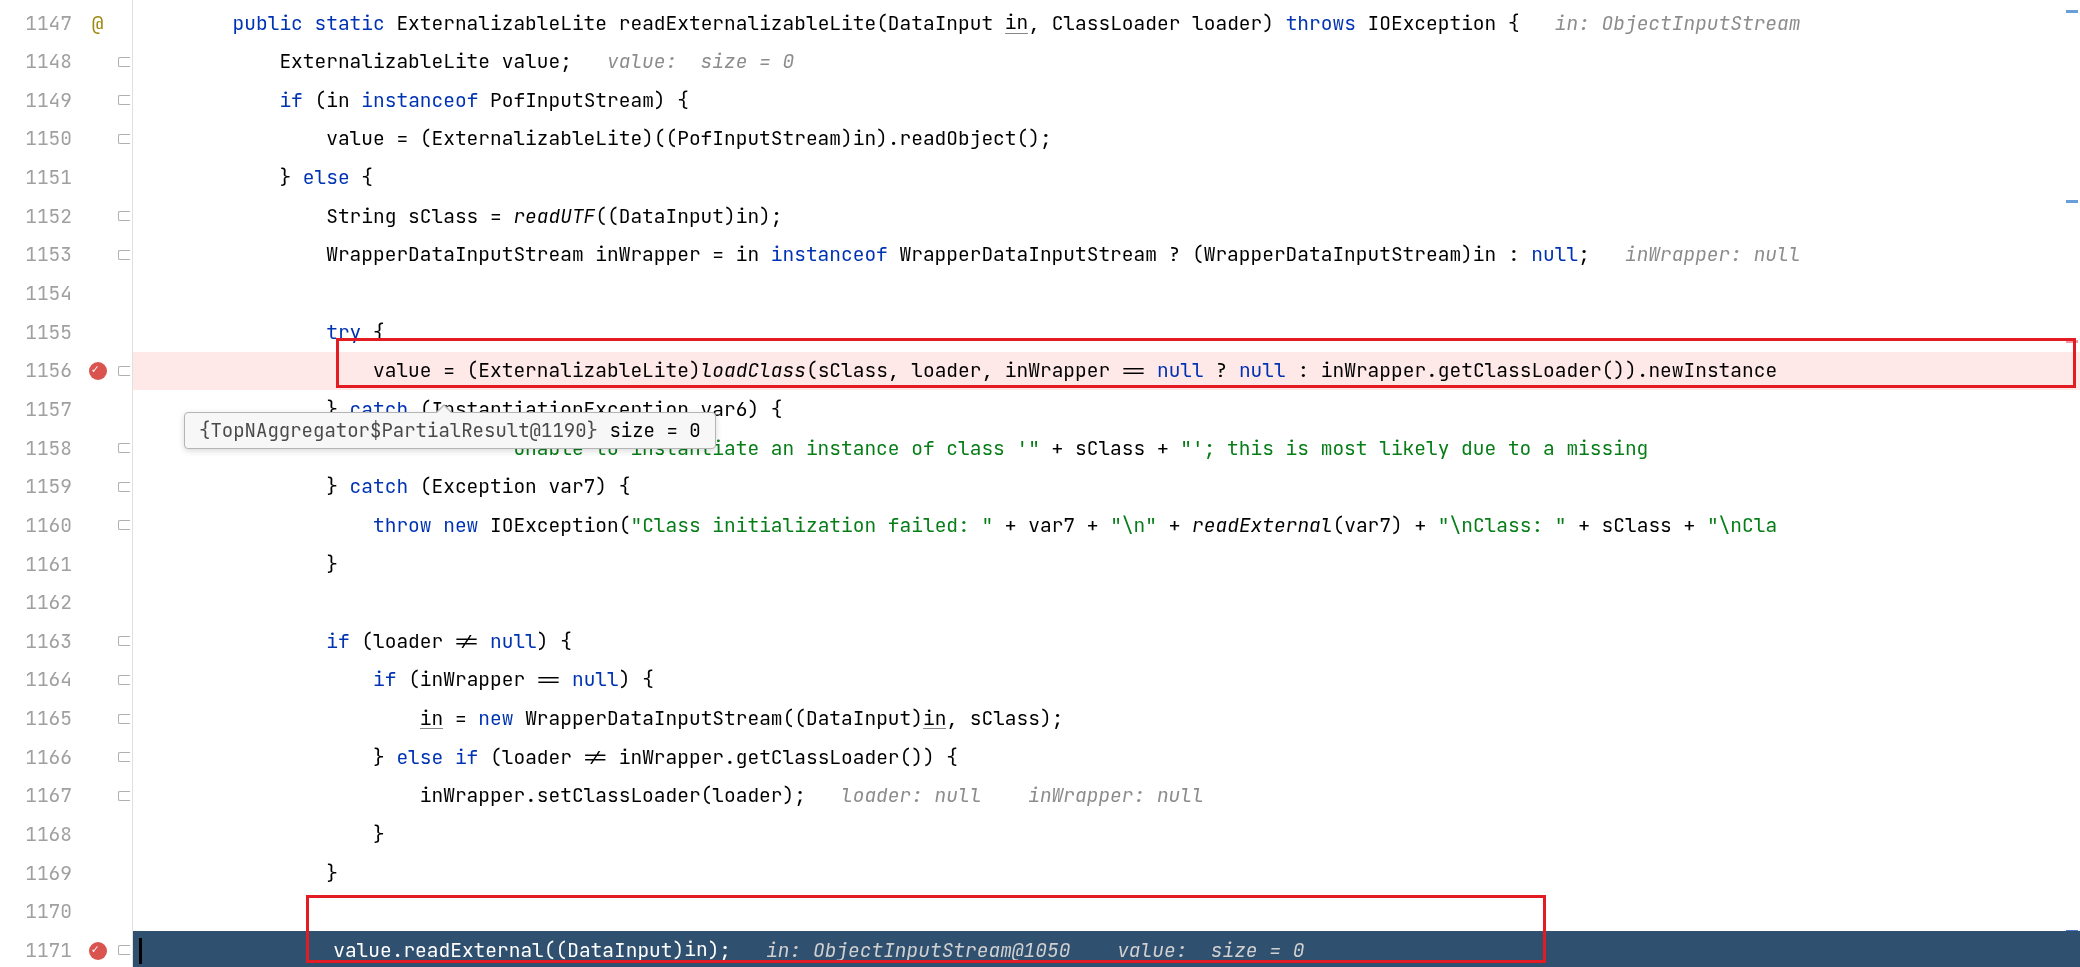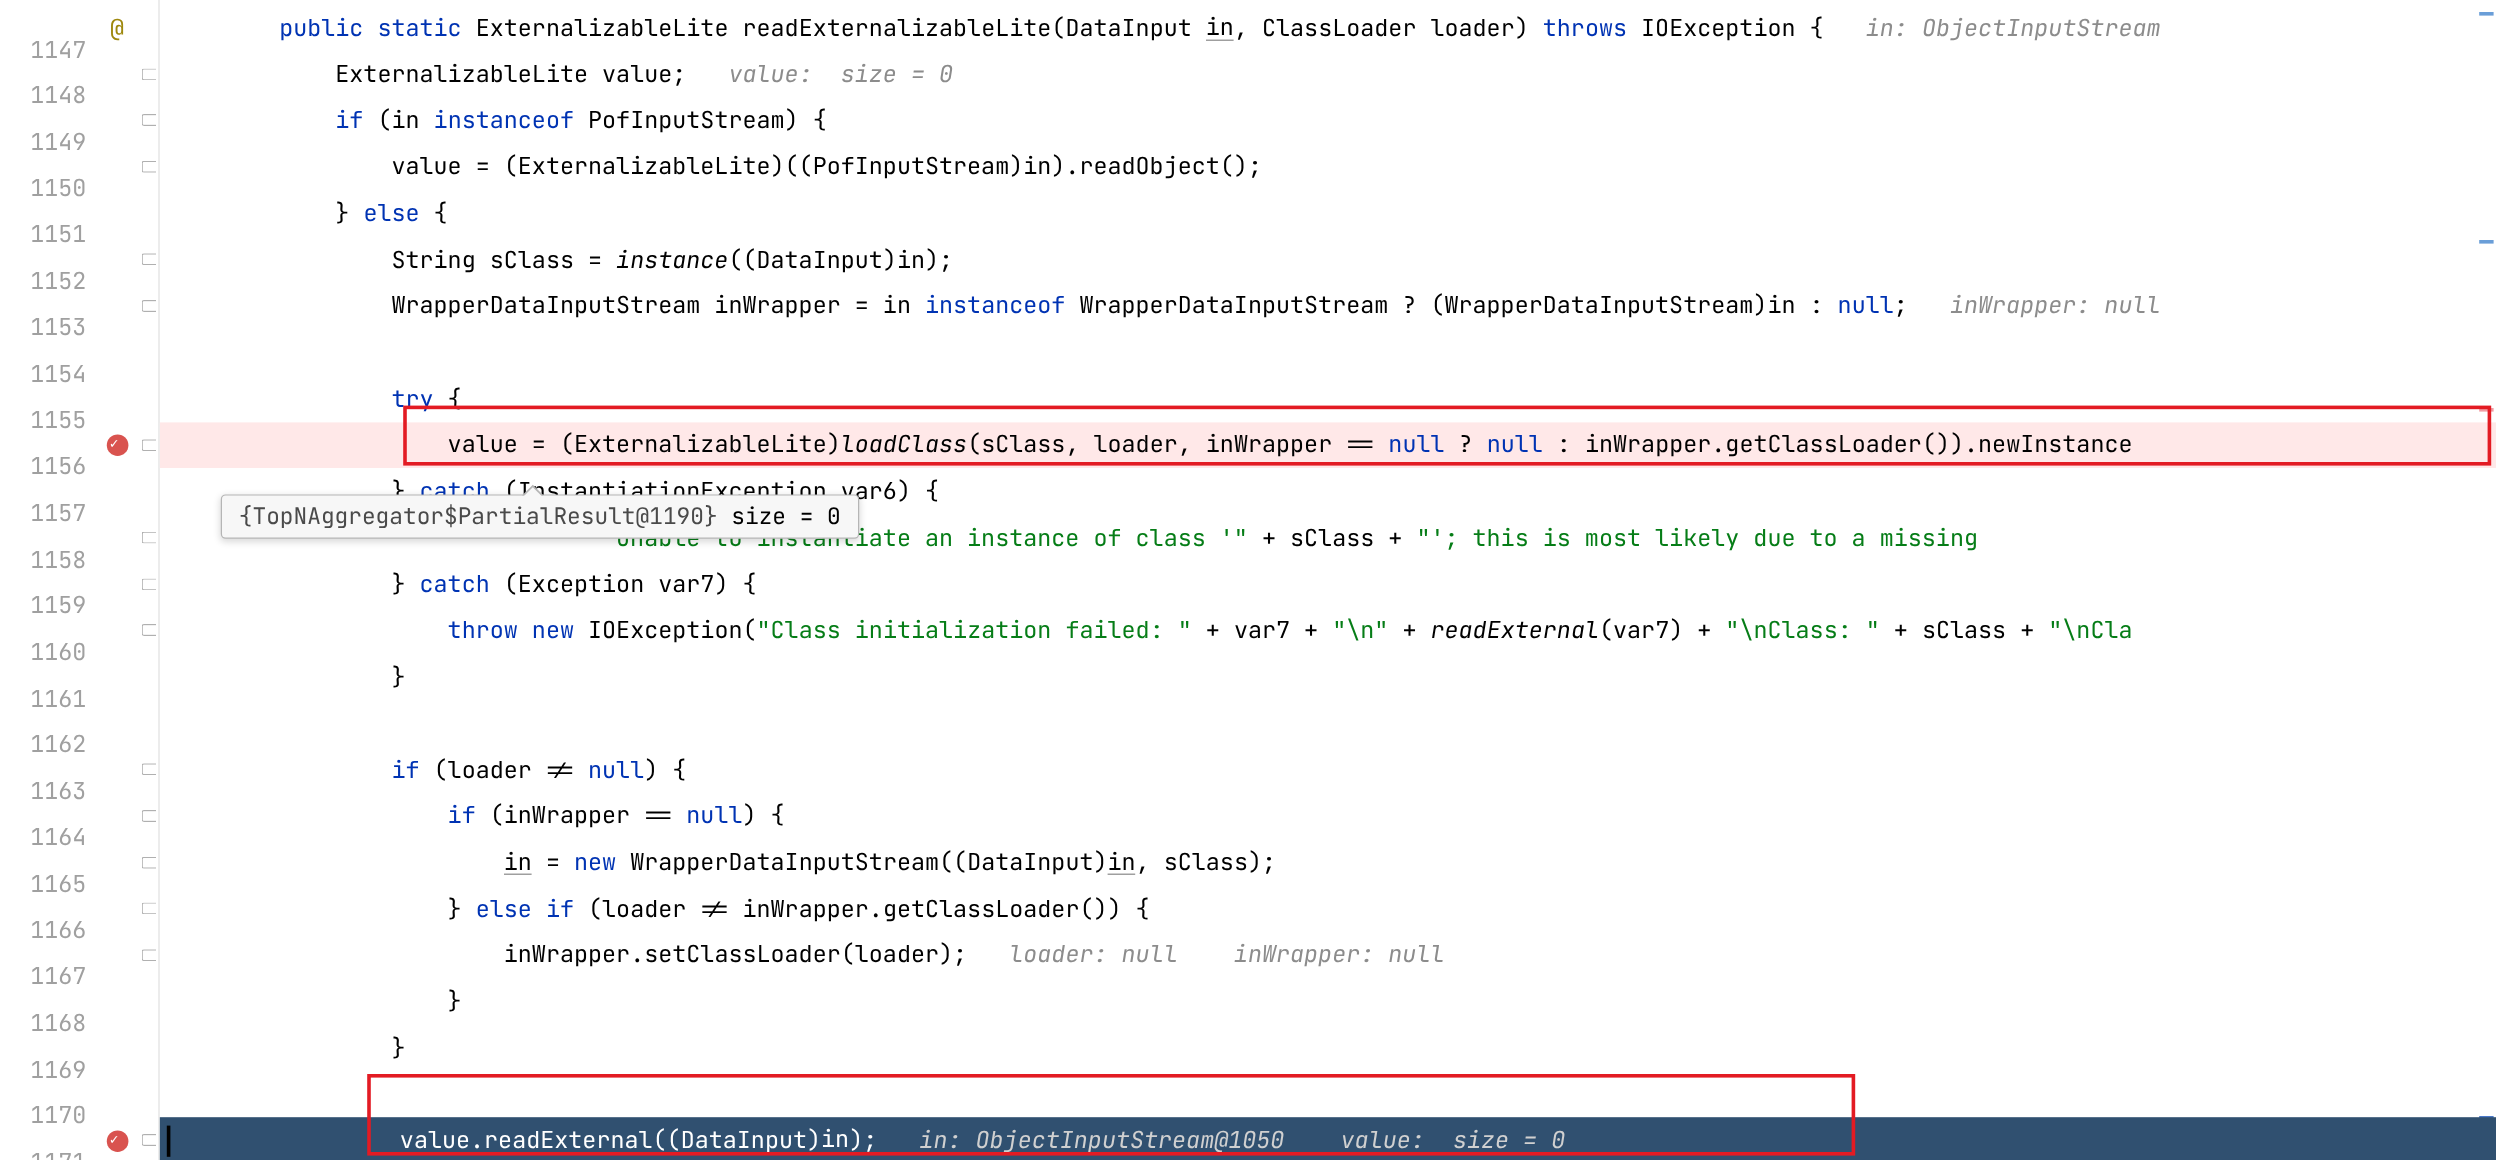--- a/index.html
+++ b/index.html
@@ -14,21 +14,21 @@
     position:relative;
     line-height:1.0;
   }
   .editor { display:flex; width:100%; height:100%; }
   .gutter {
     width:80px;
     text-align:right;
     color:#a0a0a0;
     user-select:none;
     flex-shrink:0;
-    padding-top:22px;
+    padding-top:4px;
   }
   .gutter .ln { height:38.65px; padding-right:8px; display:flex; align-items:center; justify-content:flex-end;}
   .bpcol {
     width:35px;
     flex-shrink:0;
     padding-top:4px;
   }
   .bpcol .row { height:38.65px; display:flex; align-items:center; justify-content:center;}
   .bp {
     width:18px;height:18px;border-radius:50%;
@@ -275,21 +275,21 @@
         <div class="mark mm-blue" style="top:10px"></div>
         <div class="mark mm-blue" style="top:200px"></div>
         <div class="mark mm-pink"></div>
         <div class="mark mm-blue2"></div>
      </div>
   <div class="line"><span>        </span><span class="kw">public </span><span class="kw">static </span><span>ExternalizableLite </span><span>readExternalizableLite</span><span>(DataInput </span><span class="udl">in</span><span>, ClassLoader loader) </span><span class="kw">throws </span><span>IOException {</span><span class="hint">   in: ObjectInputStream</span></div>
       <div class="line"><span>            </span><span>ExternalizableLite value;</span><span class="hint">   value:  size = 0</span></div>
       <div class="line"><span>            </span><span class="kw">if </span><span>(in </span><span class="kw">instanceof </span><span>PofInputStream) {</span></div>
       <div class="line"><span>                </span><span>value = (ExternalizableLite)((PofInputStream)in).readObject();</span></div>
       <div class="line"><span>            </span><span>} </span><span class="kw">else </span><span>{</span></div>
-      <div class="line"><span>                </span><span>String sClass = </span><span class="mcall">instance</span><span>((DataInput)in);</span></div>
+      <div class="line"><span>                </span><span>String sClass = </span><span class="mcall">readUTF</span><span>((DataInput)in);</span></div>
       <div class="line"><span>                </span><span>WrapperDataInputStream inWrapper = in </span><span class="kw">instanceof </span><span>WrapperDataInputStream ? (WrapperDataInputStream)in : </span><span class="kw">null</span><span>;</span><span class="hint">   inWrapper: null</span></div>
       <div class="line"><span>    </span><span></span></div>
       <div class="line"><span>                </span><span class="kw">try </span><span>{</span></div>
       <div class="line stop"><span>                    </span><span>value = (ExternalizableLite)</span><span class="mcall">loadClass</span><span>(sClass, loader, inWrapper == </span><span class="kw">null </span><span>? </span><span class="kw">null </span><span>: inWrapper.getClassLoader()).newInstance</span></div>
       <div class="line"><span>                </span><span>} </span><span class="kw">catch </span><span>(InstantiationException var6) {</span></div>
       <div class="line"><span>                               </span><span class="str">"Unable to instantiate an instance of class '" </span><span>+ sClass + </span><span class="str">"'; this is most likely due to a missing </span></div>
       <div class="line"><span>                </span><span>} </span><span class="kw">catch </span><span>(Exception var7) {</span></div>
       <div class="line"><span>                    </span><span class="kw">throw new </span><span>IOException(</span><span class="str">"Class initialization failed: " </span><span>+ var7 + </span><span class="str">"\n" </span><span>+ </span><span class="mcall">readExternal</span><span>(var7) + </span><span class="str">"\nClass: " </span><span>+ sClass + </span><span class="str">"\nCla</span></div>
       <div class="line"><span>                </span><span>}</span></div>
       <div class="line"><span>    </span><span></span></div>

